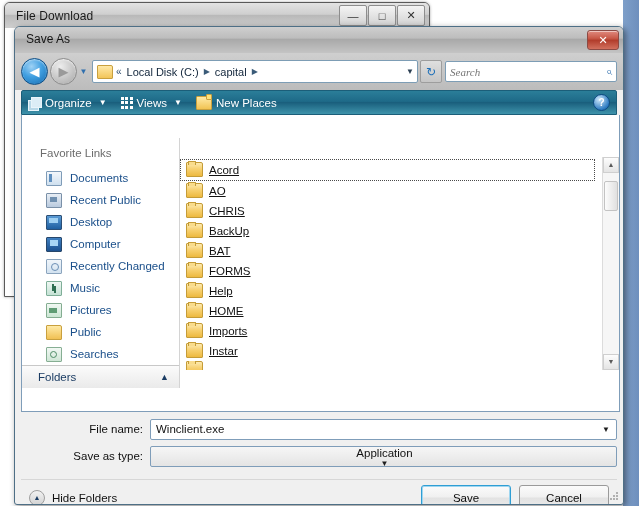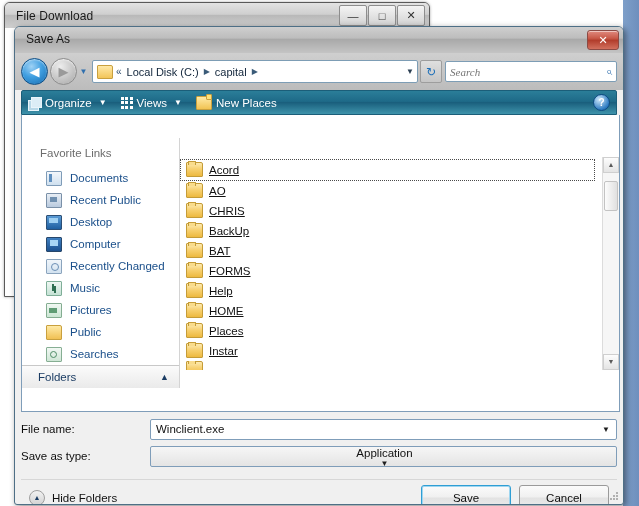--- a/index.html
+++ b/index.html
@@ -198,21 +198,21 @@
     border:1px solid #cfcfcf;box-sizing:border-box;
     display:flex;align-items:center;justify-content:center;color:#5a5a5a;font-size:7px;}
   #sb-track{flex:1;position:relative;background:#f6f6f6;}
   #sb-thumb{position:absolute;left:1px;right:1px;top:8px;height:28px;
     background:linear-gradient(to right,#fcfcfc,#e0e0e0);
     border:1px solid #c3c3c3;border-radius:2px;}
 
   
   #form{position:absolute;left:6px;top:391px;width:596px;height:56px;}
   .frow{display:flex;align-items:center;height:22px;margin-bottom:5px;}
-  .flabel{width:122px;padding-right:7px;font-size:11.5px;color:#0e0e0e;}
+  .flabel{width:122px;text-align:right;padding-right:7px;font-size:11.5px;color:#0e0e0e;}
   .fctl{flex:1;height:21px;border:1px solid #7f9db9;border-radius:2px;
     display:flex;align-items:center;padding:0 3px 0 5px;box-sizing:border-box;}
   #filename-ctl{background:#ffffff;}
   #savetype-ctl{background:linear-gradient(to bottom,#f6f6f6,#e4e4e4);flex-direction:column;}
   .fval{flex:1;font-size:11.5px;color:#111111;border:0;background:transparent;
     outline:0;font-family:inherit;padding:0;}
   .fcaret{color:#1d1d1d;font-size:8px;padding:0 3px;}
 
   
   #footer{position:absolute;left:6px;top:452px;width:596px;height:36px;
@@ -402,21 +402,21 @@
             <div class="row">
               <span class="folder-ic"></span>
               <span class="row-label">Help</span>
             </div>
             <div class="row">
               <span class="folder-ic"></span>
               <span class="row-label">HOME</span>
             </div>
             <div class="row">
               <span class="folder-ic"></span>
-              <span class="row-label">Places</span>
+              <span class="row-label">Imports</span>
             </div>
             <div class="row">
               <span class="folder-ic"></span>
               <span class="row-label">Instar</span>
             </div>
             <div class="row clipped">
               <span class="folder-ic"></span>
             </div>
           </div>
 

